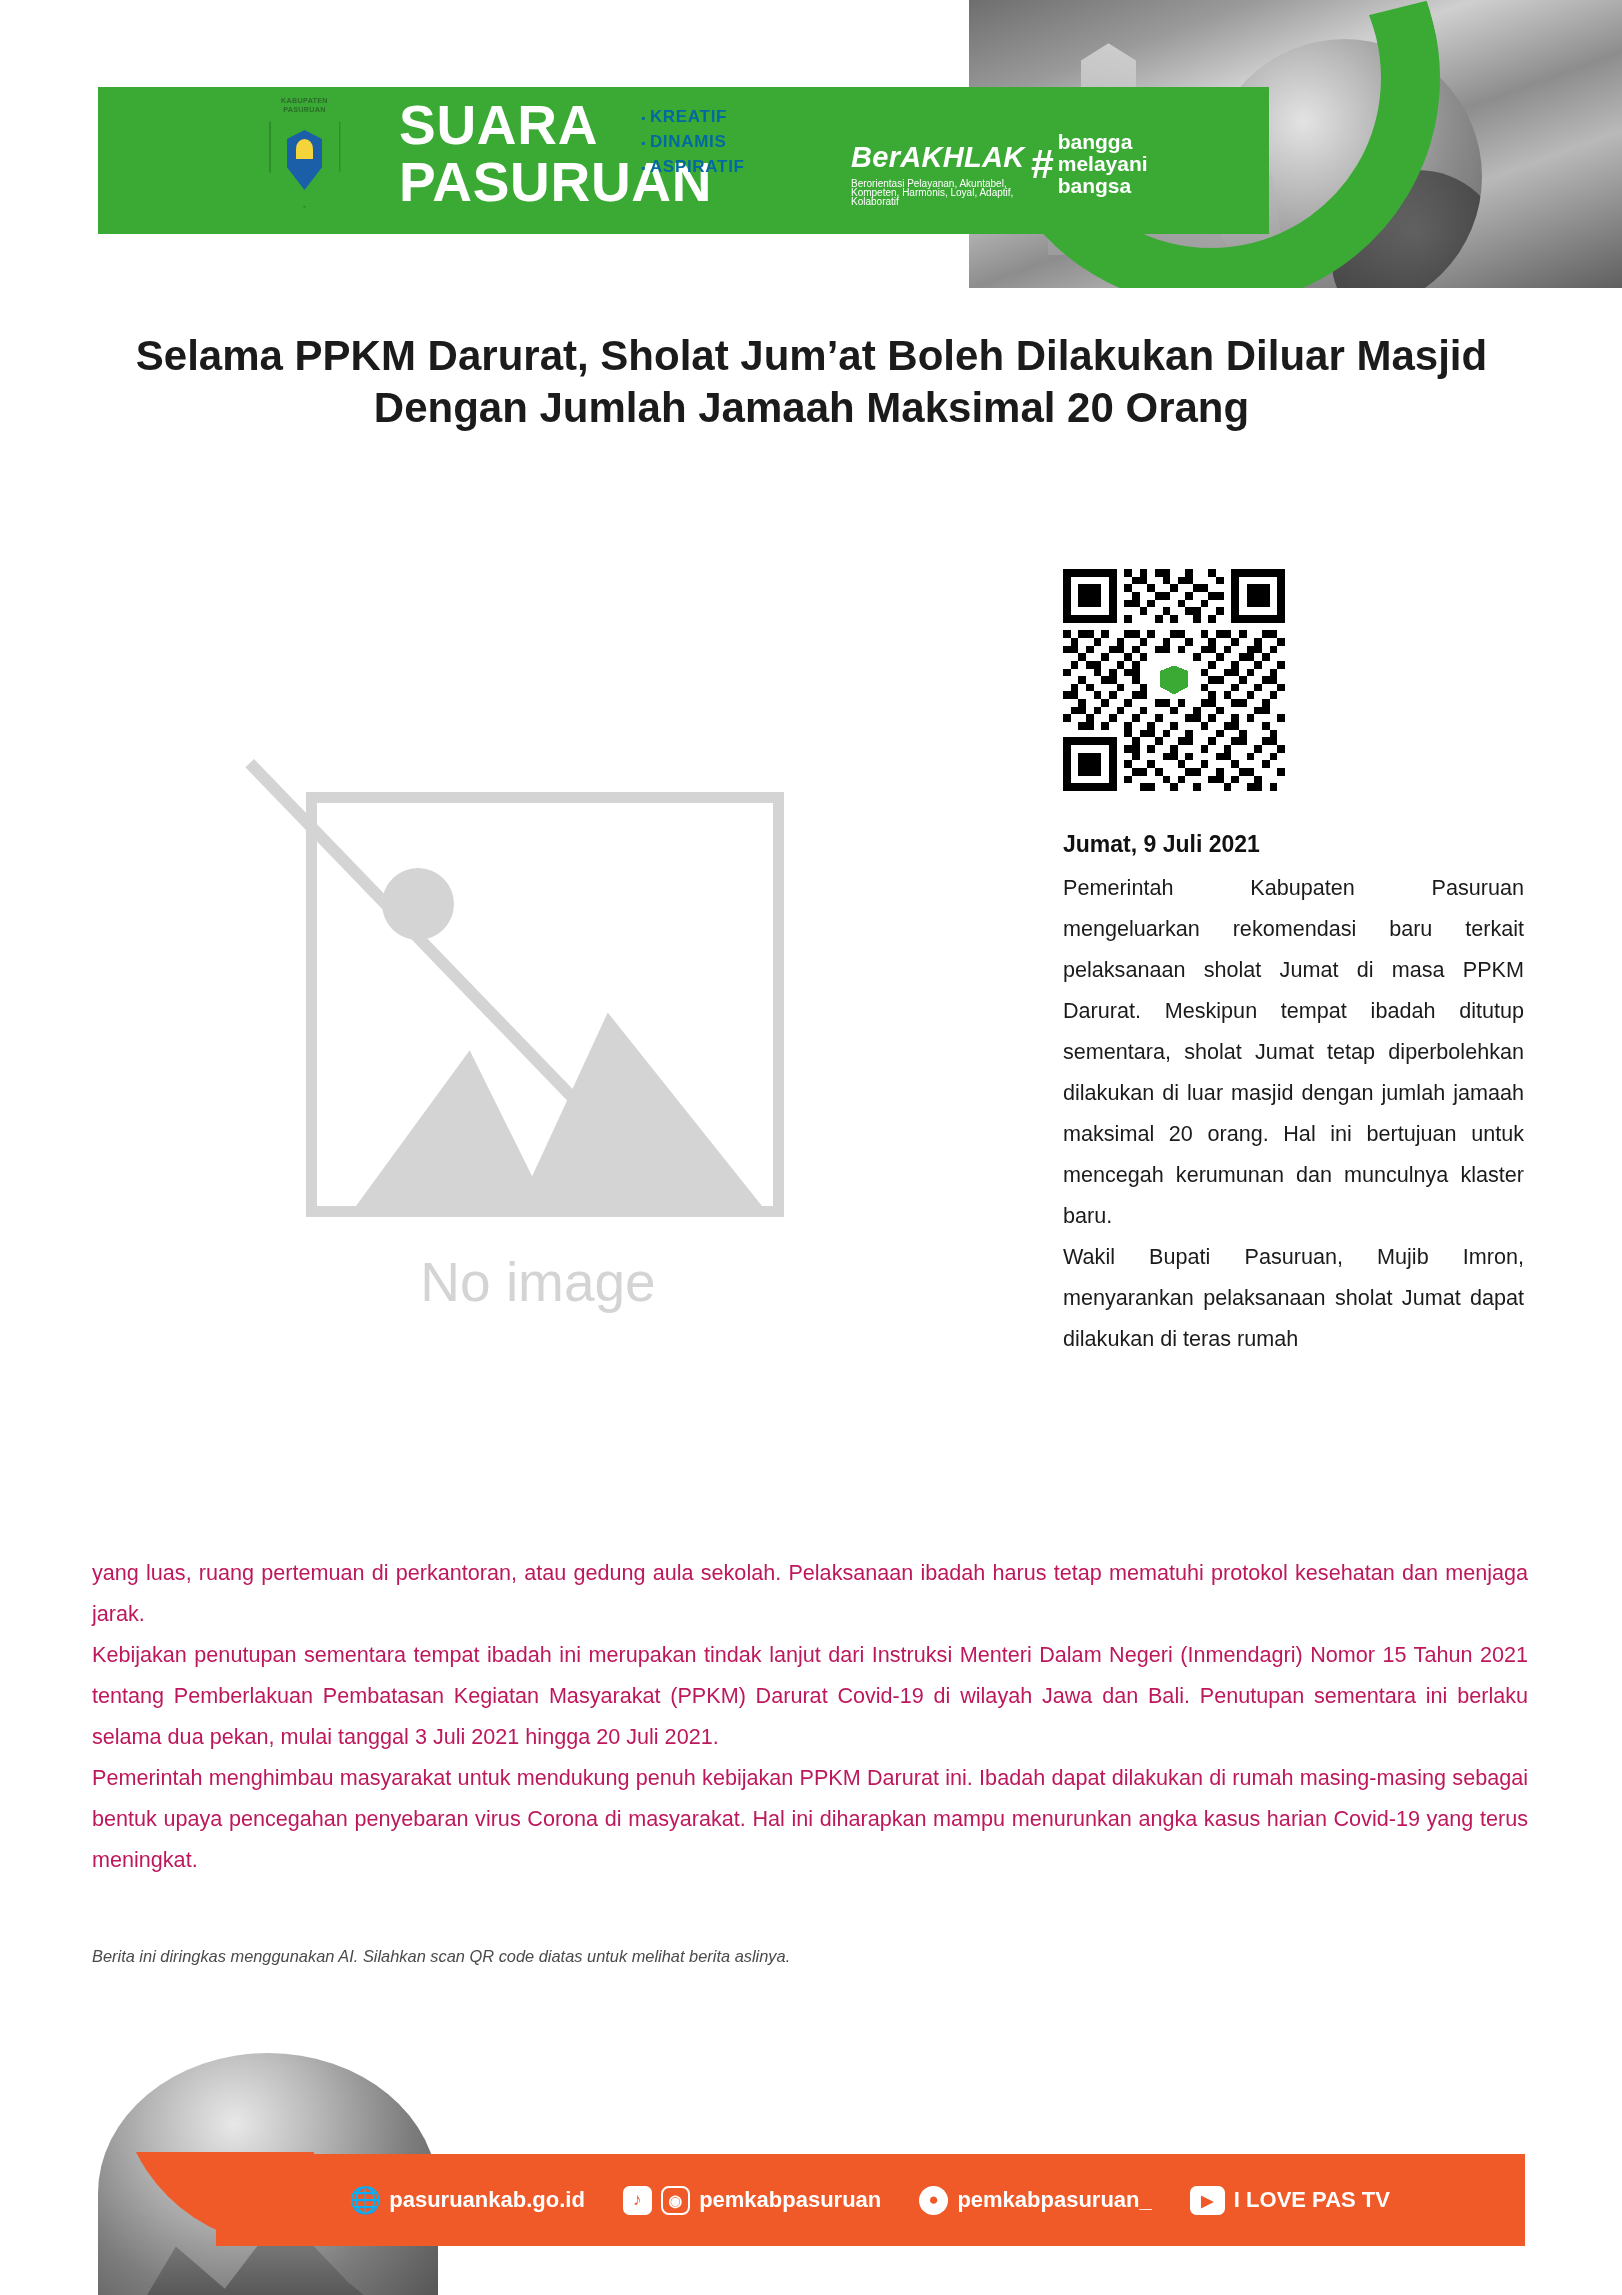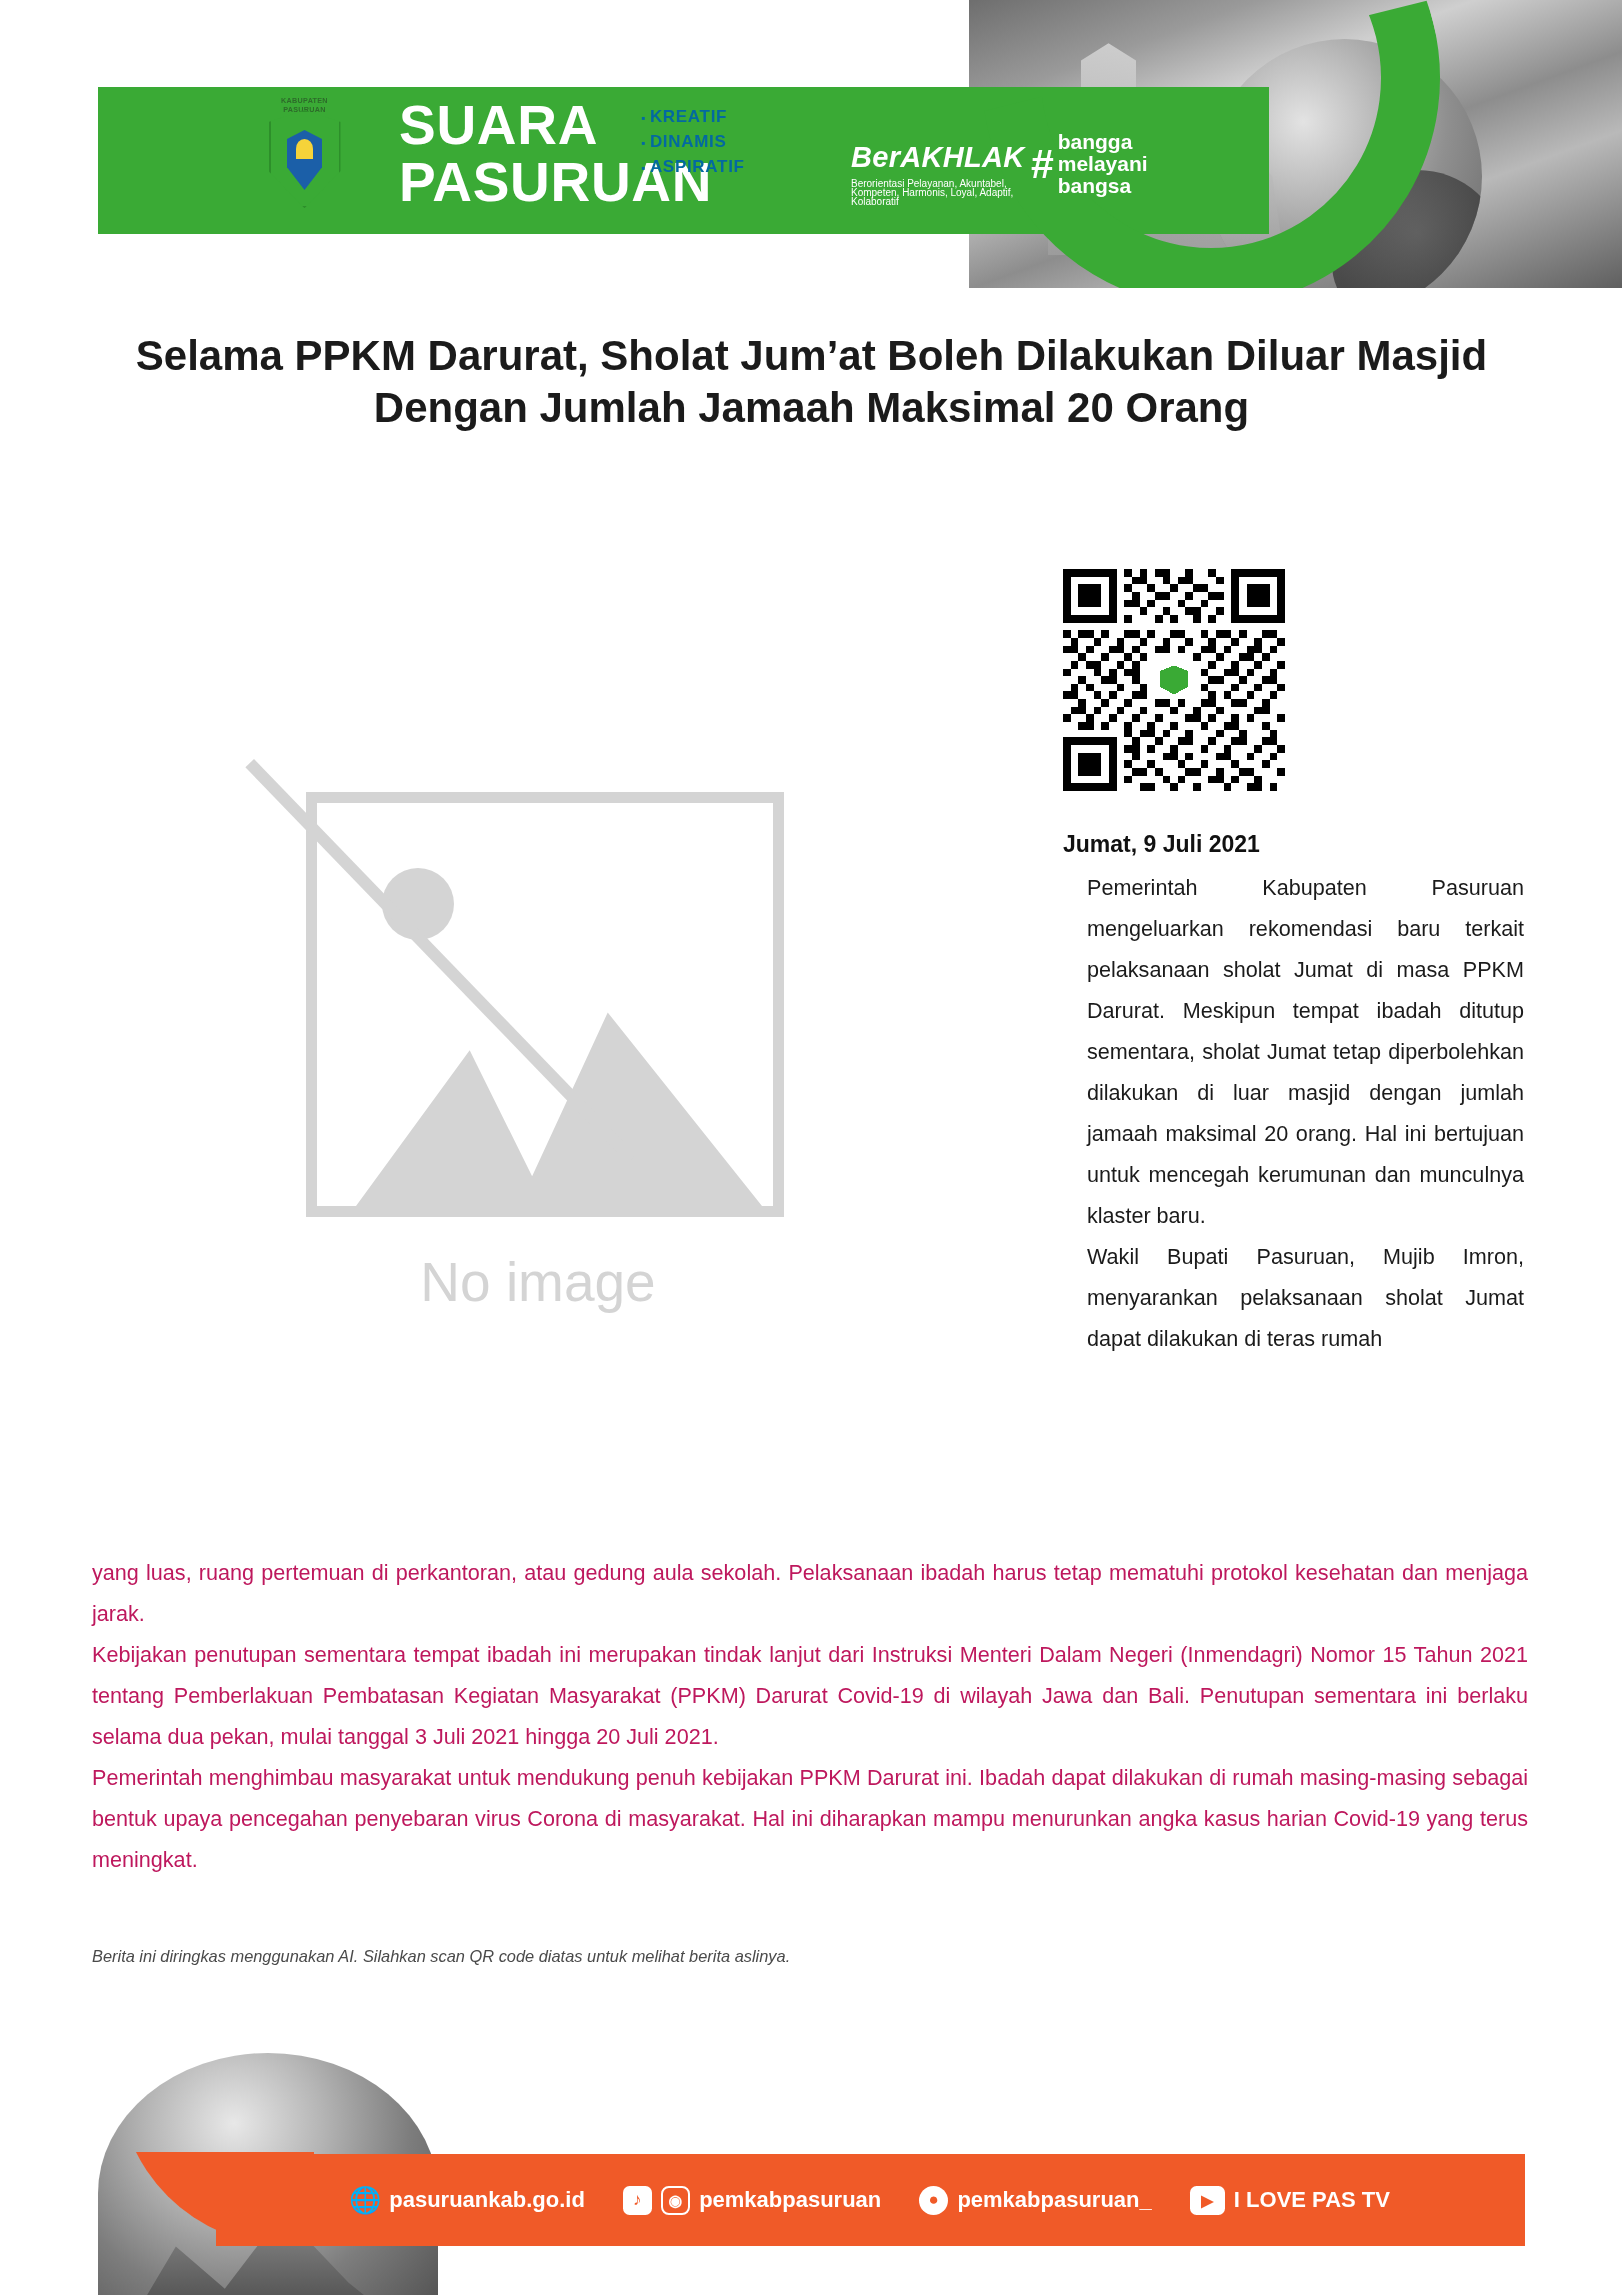--- a/index.html
+++ b/index.html
@@ -268,21 +268,21 @@
   }
   .news-col {
     position: absolute;
     left: 1063px; top: 867px;
     width: 461px;
     font-size: 21.6px;
     line-height: 41px;
     color: #1b1b1b;
     text-align: justify;
   }
-  .news-col p { margin-bottom: 0; margin-left: 24px; }
+  .news-col p { margin-bottom: 0; }
 
   .news-full {
     position: absolute;
     left: 92px; top: 1552px;
     width: 1436px;
     font-size: 21.6px;
     line-height: 41px;
     color: #be185d;
     text-align: justify;
   }

